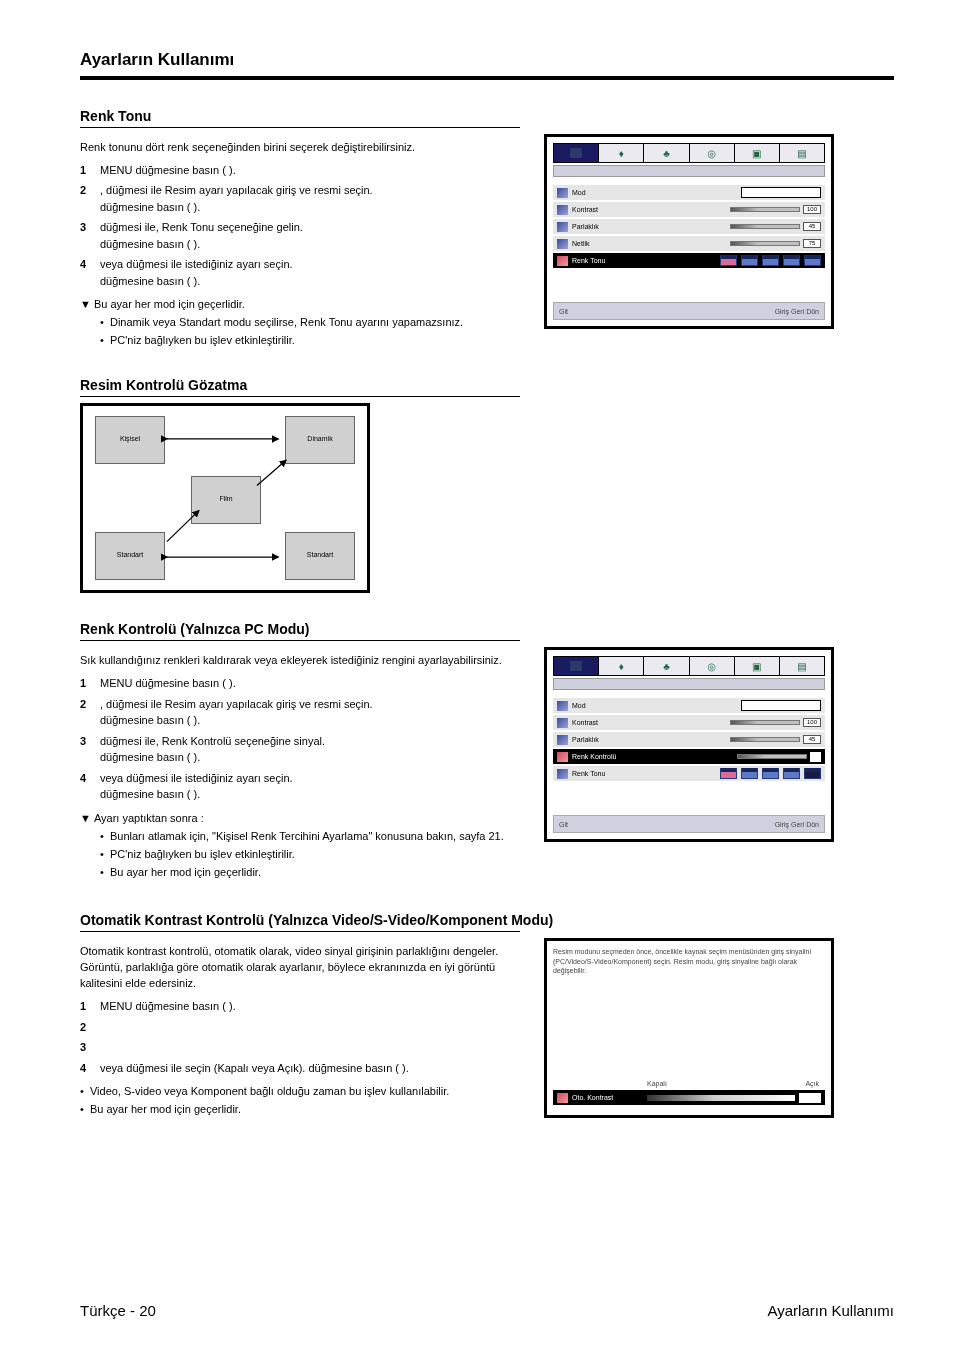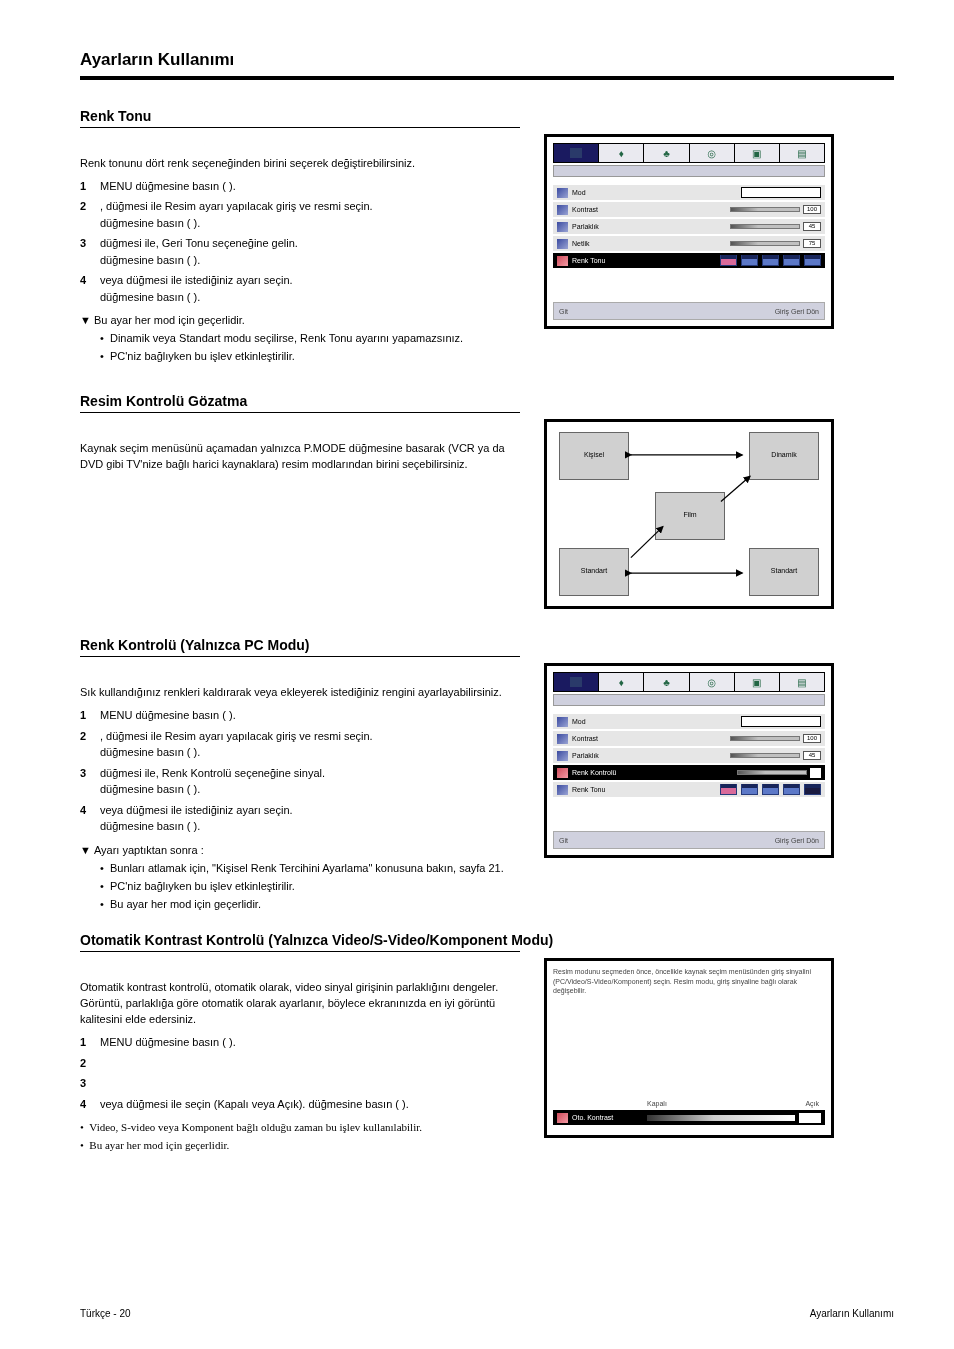--- a/index.html
+++ b/index.html
@@ -15,21 +15,21 @@
 
   
   .hdr { margin-bottom: 8px; }
   .hdr-title { font-size: 17px; font-weight: bold; }
   .hdr-rule { border-top: 4px solid #000; margin-top: 6px; }
 
   .section-title { font-size: 14px; font-weight: bold; margin-top: 28px; }
   .sec-rule { border-top: 1px solid #000; width: 440px; margin-top: 3px; }
 
   .two-col { display:flex; gap:24px; margin-top:6px; }
-  .left-col { width: 440px; margin-top: 16px; }
+  .left-col { width: 440px; }
   .right-col { flex:1; }
 
   .body-text { font-size: 11px; line-height: 1.45; margin-top: 6px; }
   .numlist { font-size: 11px; line-height: 1.5; margin-top: 6px; }
   .numrow { display:flex; gap:6px; margin-top:4px; }
   .numrow .n { width:14px; font-weight:bold; flex-shrink:0; }
 
   .note-arrow { display:inline-block; font-size:11px; margin-right:3px; }
   .bullet-sub { font-size:11px; line-height:1.45; margin-left:20px; margin-top:2px; }
   .bullet-sub::before { content:"\2022\00a0\00a0"; }
@@ -66,21 +66,21 @@
 
   
   .solo { width:290px; height:180px; padding:6px; position:relative;}
   .solo-hint { position:absolute; left:6px; right:6px; top:6px; font-size:7px; color:#444; line-height:1.3; }
   .solo-row { position:absolute; left:6px; right:6px; bottom:10px; height:15px; background:#000; color:#fff; display:flex; align-items:center; font-size:7px; }
   .solo-row .row-ico { background:linear-gradient(135deg,#d04a5a,#f39aa4); }
   .solo-bar { flex:1; height:6px; margin-left:34px; background:linear-gradient(90deg,#333,#ccc 45%,#fff); }
   .solo-box { width:22px; height:10px; background:#fff; margin-left:4px; margin-right:4px; }
   .cap { font-size:7px; color:#444; position:absolute; }
 
-  .page-footer { position:absolute; left:80px; right:60px; bottom:30px; display:flex; justify-content:space-between; font-size:10px; }
+  .page-footer { position:absolute; left:80px; right:60px; bottom:30px; display:flex; justify-content:space-between; font-size:15px; }
 
 </style>
 </head>
 <body>
 
 <div class="hdr">
   <div class="hdr-title">Ayarların Kullanımı</div>
   <div class="hdr-rule"></div>
 </div>
 
@@ -97,21 +97,21 @@
       <div class="numrow">
           <span class="n">2</span>
           <div>
             <div>, düğmesi ile Resim ayarı yapılacak giriş ve resmi seçin.</div>
             <div>düğmesine basın (   ).</div>
           </div>
         </div>
       <div class="numrow">
           <span class="n">3</span>
           <div>
-            <div>düğmesi ile, Geri Tonu seçeneğine gelin.</div>
+            <div>düğmesi ile, Renk Tonu seçeneğine gelin.</div>
             <div>düğmesine basın (   ).</div>
           </div>
         </div>
       <div class="numrow">
           <span class="n">4</span>
           <div>
             <div>veya    düğmesi ile istediğiniz ayarı seçin.</div>
             <div>düğmesine basın (   ).</div>
           </div>
         </div>
@@ -204,23 +204,20 @@
         <span>Git</span>
         <span>Giriş      Geri Dön</span>
       </div>
     </div>
   </div>
 </div>
 
 <div class="section-title">Resim Kontrolü Gözatma</div>
 <div class="sec-rule"></div>
 <div class="two-col">
-  <div class="left-col">
-    <div class="body-text">Kaynak seçim menüsünü açamadan yalnızca P.MODE düğmesine basarak (VCR ya da DVD gibi TV'nize bağlı harici kaynaklara) resim modlarından birini seçebilirsiniz.</div>
-  </div>
   <div class="right-col">
     <div class="fig diagram">
       <div class="dbox" style="left:12px; top:10px;">Kişisel</div>
       <div class="dbox" style="right:12px; top:10px;">Dinamik</div>
       <div class="dbox" style="left:108px; top:70px;">Film</div>
       <div class="dbox" style="left:12px; bottom:10px;">Standart</div>
       <div class="dbox" style="right:12px; bottom:10px;">Standart</div>
       <svg style="position:absolute;left:0;top:0;width:100%;height:100%;" viewBox="0 0 290 190">
         <defs>
             <marker id="ah" markerWidth="6" markerHeight="6" refX="5" refY="3" orient="auto">
@@ -353,42 +350,42 @@
           </div>
       </div>
       <div class="bottom-hint">
         <span>Git</span>
         <span>Giriş      Geri Dön</span>
       </div>
     </div>
   </div>
 </div>
 
-<div class="section-title" style="margin-top:20px;">Otomatik Kontrast Kontrolü (Yalnızca Video/S-Video/Komponent Modu)</div>
+<div class="section-title" style="margin-top:32px;">Otomatik Kontrast Kontrolü (Yalnızca Video/S-Video/Komponent Modu)</div>
 <div class="sec-rule"></div>
 <div class="two-col">
   <div class="left-col">
     <div class="body-text">Otomatik kontrast kontrolü, otomatik olarak, video sinyal girişinin parlaklığını dengeler. Görüntü, parlaklığa göre otomatik olarak ayarlanır, böylece ekranınızda en iyi görüntü kalitesini elde edersiniz.</div>
     <div class="numlist">
       <div class="numrow">
           <span class="n">1</span>
           <span>MENU düğmesine basın (   ).</span>
         </div>
       <div class="numrow">
           <span class="n">2</span>
         </div>
       <div class="numrow">
           <span class="n">3</span>
         </div>
       <div class="numrow">
           <span class="n">4</span>
           <span>veya    düğmesi ile seçin (Kapalı veya Açık).   düğmesine basın (   ).</span>
         </div>
     </div>
-    <div class="body-text" style="margin-top:8px;font-family:Liberation Serif, serif;">
+    <div class="body-text" style="margin-top:8px;">
       <div class="bullet-sub" style="margin-left:0">Video, S-video veya Komponent bağlı olduğu zaman bu işlev kullanılabilir.</div>
       <div class="bullet-sub" style="margin-left:0">Bu ayar her mod için geçerlidir.</div>
     </div>
   </div>
   <div class="right-col">
     <div class="fig solo">
       <div class="solo-hint">Resim modunu seçmeden önce, öncelikle kaynak seçim menüsünden giriş sinyalini (PC/Video/S-Video/Komponent) seçin. Resim modu, giriş sinyaline bağlı olarak değişebilir.</div>
       <span class="cap" style="left:100px; bottom:28px;">Kapalı</span>
       <span class="cap" style="right:12px; bottom:28px;">Açık</span>
       <div class="solo-row">

